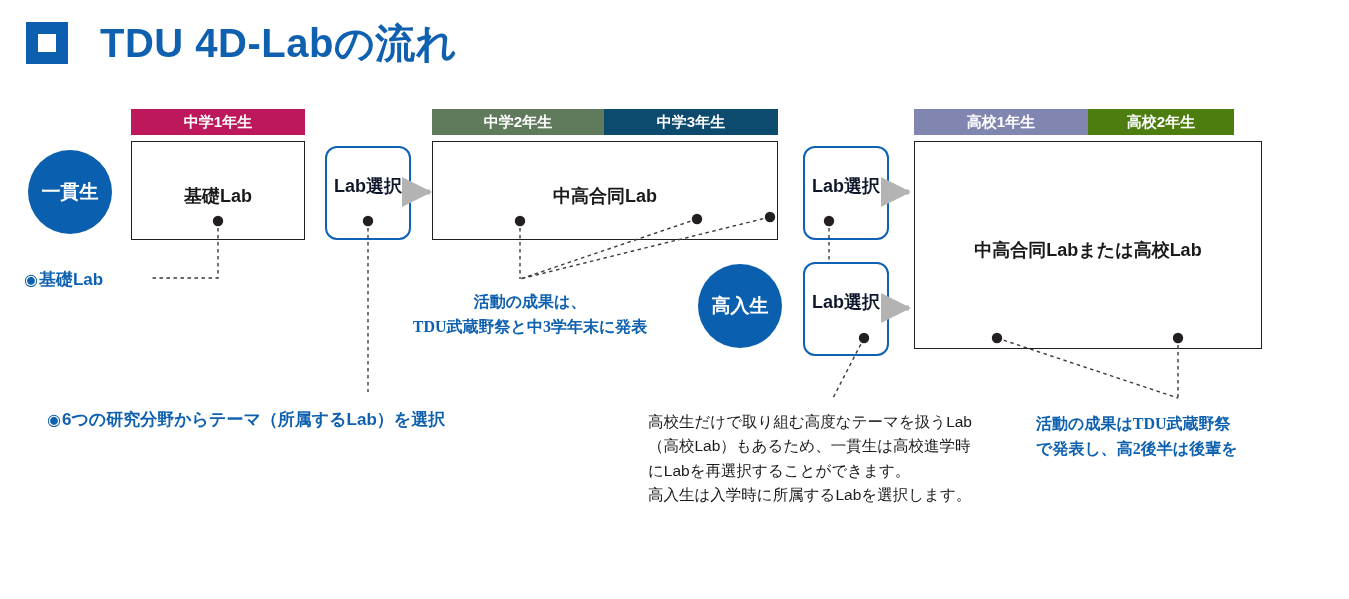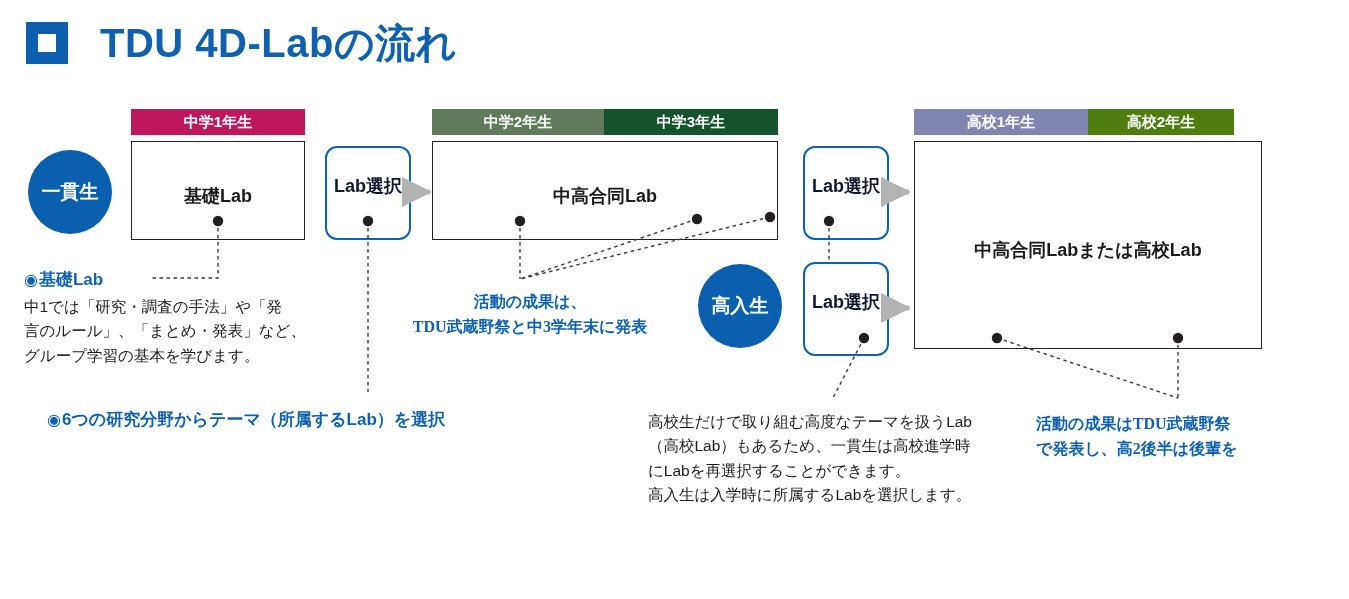--- a/index.html
+++ b/index.html
@@ -159,21 +159,21 @@
 <div id="title-row">
   <div id="title-marker">
       <i></i>
     </div>
   <div id="page-title">TDU 4D-Labの流れ</div>
 </div>
 
 <div>
   <div class="year-bar" style="left: 131px; top: 109px; width: 174px; background: #be185d;">中学1年生</div>
   <div class="year-bar" style="left: 432px; top: 109px; width: 172px; background: rgb(95, 123, 91);">中学2年生</div>
-  <div class="year-bar" style="left: 604px; top: 109px; width: 174px; background: #14532d;">中学3年生</div>
+  <div class="year-bar" style="left: 604px; top: 109px; width: 174px; background: #0c4a6e;">中学3年生</div>
   <div class="year-bar" style="left: 914px; top: 109px; width: 174px; background: rgb(128, 134, 176);">高校1年生</div>
   <div class="year-bar" style="left: 1088px; top: 109px; width: 146px; background: #4d7c0f;">高校2年生</div>
 </div>
 
 <div class="stage-box" style="left: 131px; top: 141px; width: 174px; height: 99px;">
   <div class="stage-label" style="top: 42px;">基礎Lab</div>
 </div>
 <div class="stage-box" style="left: 432px; top: 141px; width: 346px; height: 99px;">
   <div class="stage-label" style="top: 42px;">中高合同Lab</div>
 </div>
@@ -229,25 +229,20 @@
     <circle cx="864" cy="338" r="5.2"></circle>
     <circle cx="997" cy="338" r="5.2"></circle>
     <circle cx="1178" cy="338" r="5.2"></circle>
   </g>
 </svg>
 
 <div class="caption" style="left:24px; top:268px; width:300px;">
   <div class="cap-head">
     <span class="bullet">◉</span><span>基礎Lab</span>
   </div>
-  <div class="cap-body">
-    <div>中1では「研究・調査の手法」や「発</div>
-    <div>言のルール」、「まとめ・発表」など、</div>
-    <div>グループ学習の基本を学びます。</div>
-  </div>
 </div>
 
 <div class="caption" style="left:24px; top:408px; width:560px;margin-left:23px;">
   <div class="cap-head">
     <span class="bullet">◉</span><span>6つの研究分野からテーマ（所属するLab）を選択</span>
   </div>
 </div>
 
 <div class="caption" style="left:648px; top:410px; width:370px;">
   <div class="cap-body">

